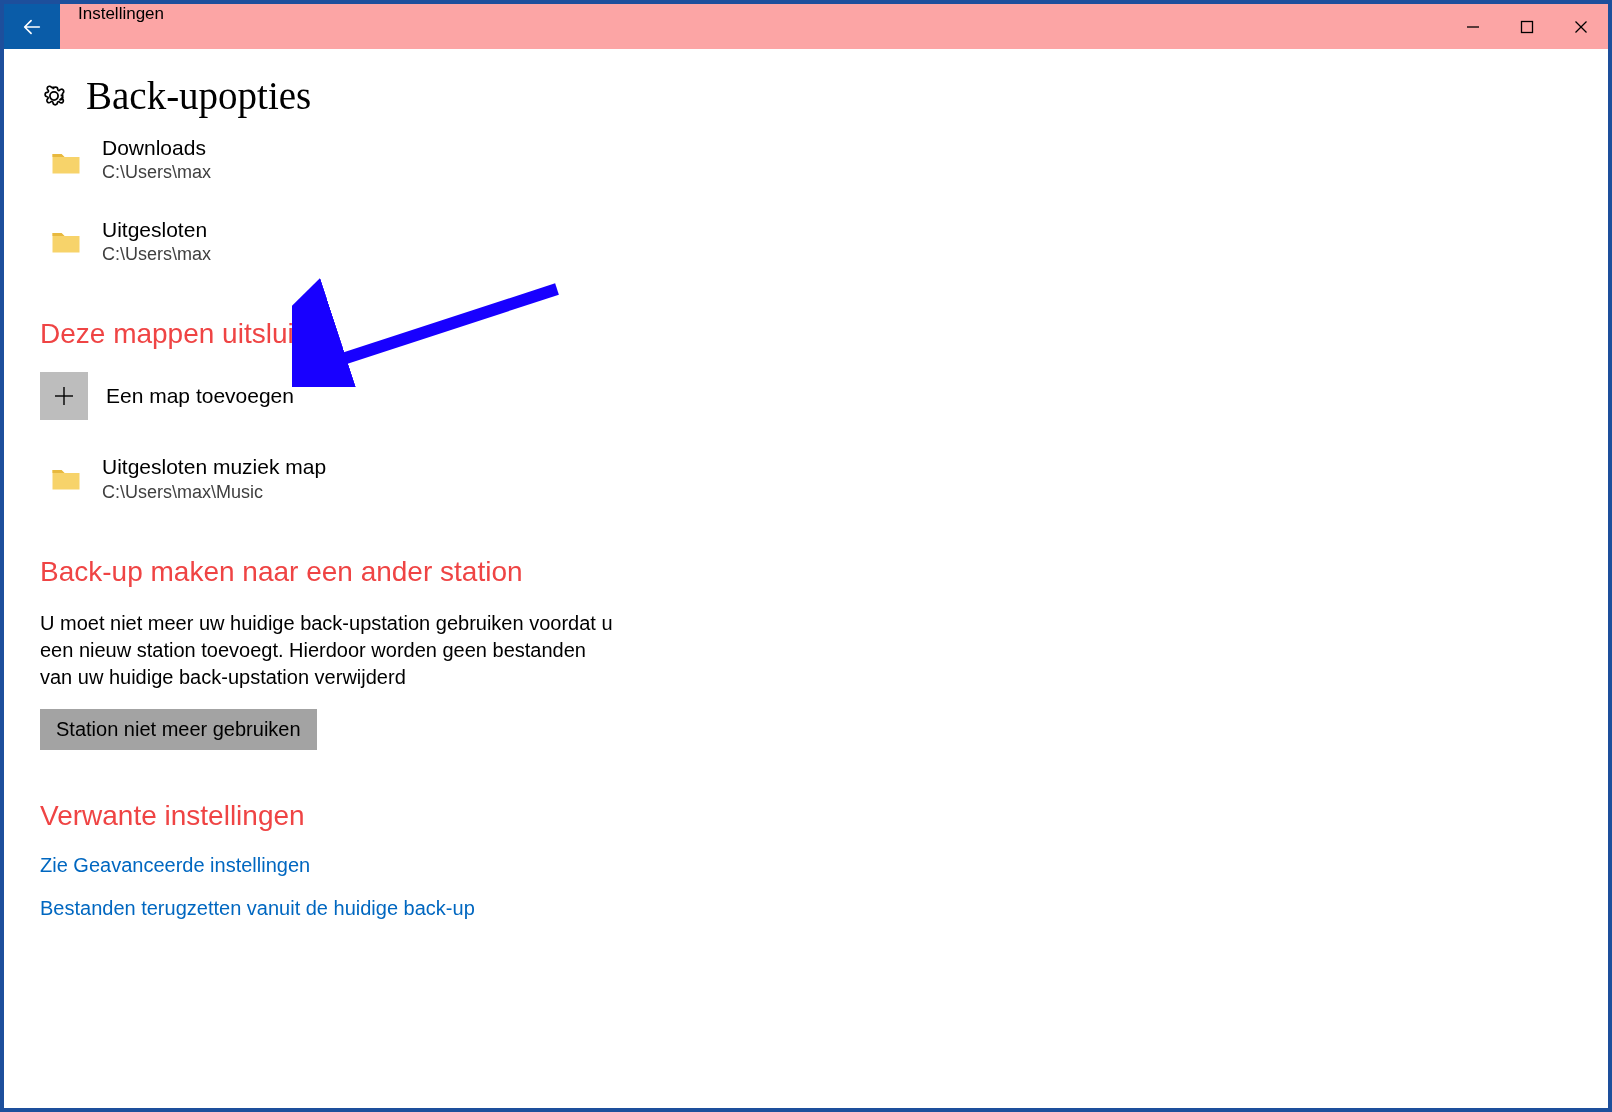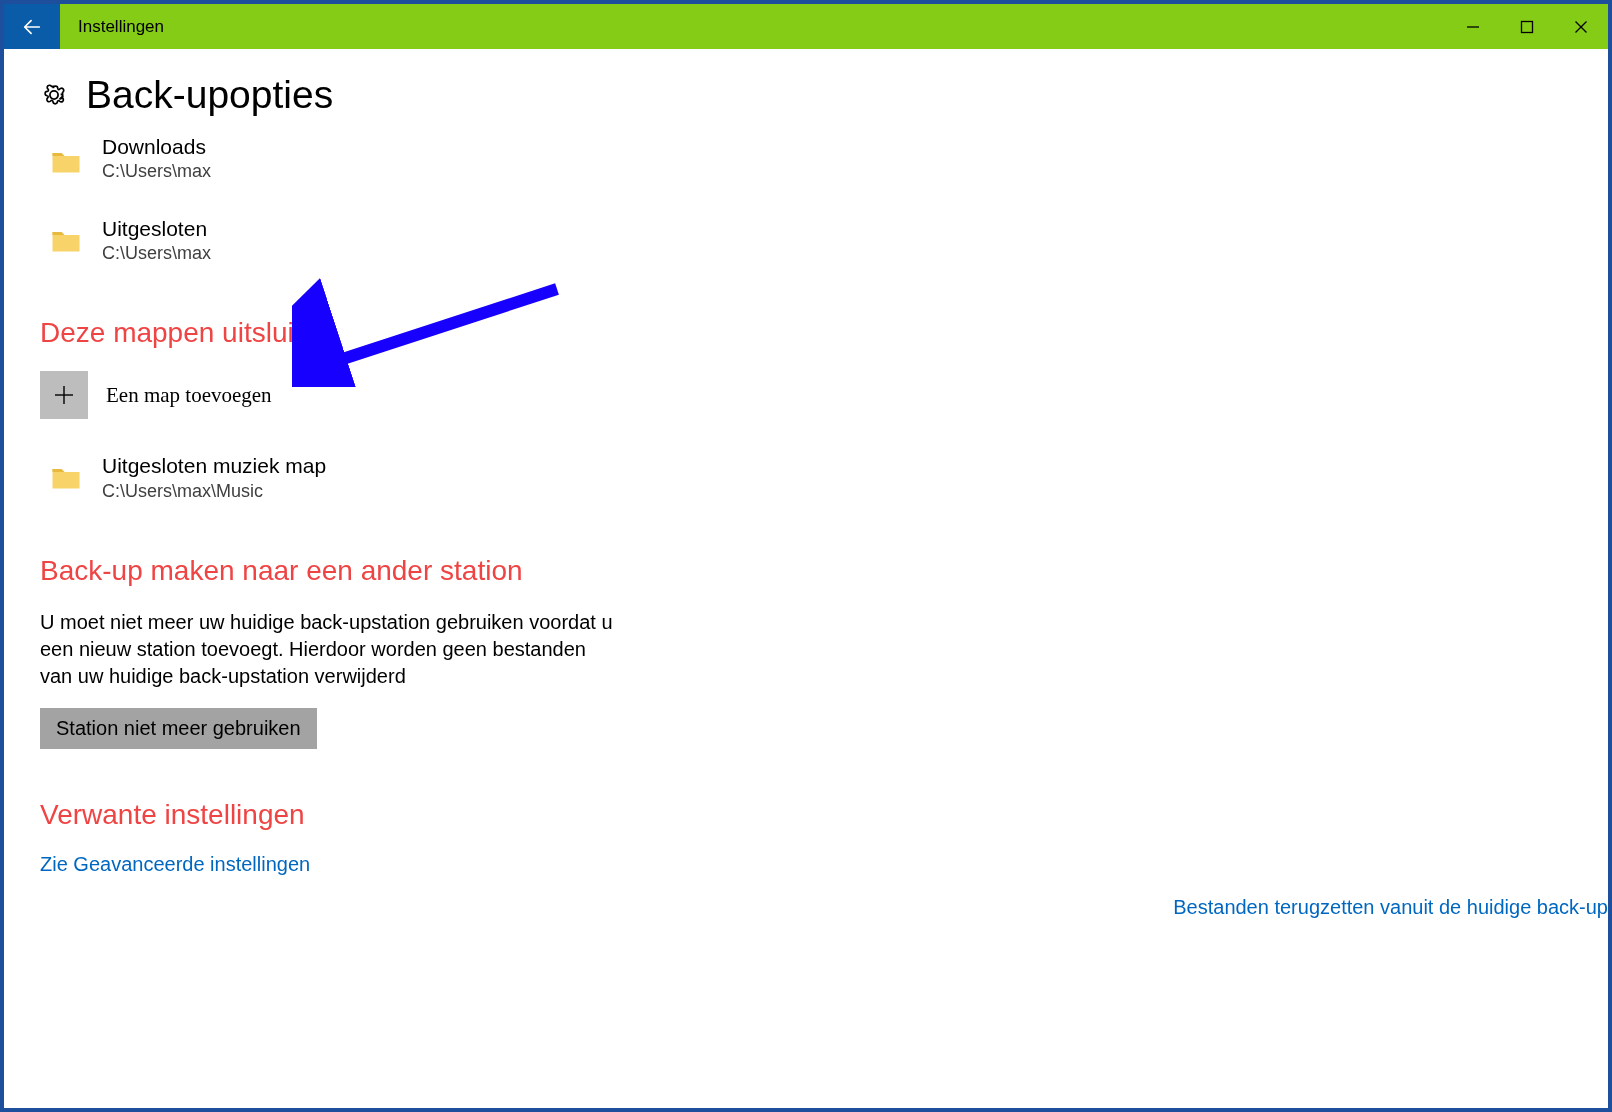--- a/index.html
+++ b/index.html
@@ -10,22 +10,22 @@
     color: #000;
     width: 1612px;
     height: 1112px;
     position: relative;
     border: 4px solid #1d4f9c;
   }
   
   .titlebar {
     height: 45px;
     display: flex;
-    align-items: center;
-    background: #84cc16;
+    align-items: flex-start;
+    background: #fca5a5;
     position: relative;
   }
   .back-btn {
     width: 56px;
     height: 45px;
     background: #0a5ca8;
     display: flex;
     align-items: center;
     justify-content: center;
     cursor: pointer;
@@ -55,20 +55,21 @@
   
   .content {
     padding: 24px 0 0 36px;
     position: relative;
   }
   .page-header {
     display: flex;
     align-items: center;
     gap: 18px;
     margin-bottom: 0;
+    font-family: Liberation Serif, serif;
   }
   .gear {
     width: 28px; height: 28px;
   }
   .page-title {
     font-size: 39px;
     font-weight: 350;
     color: #000;
   }
 
@@ -125,21 +126,21 @@
     padding-left: 0;
   }
   .add-tile {
     width: 48px; height: 48px;
     background: #bdbdbd;
     display: flex;
     align-items: center;
     justify-content: center;
   }
   .add-tile svg { width: 22px; height: 22px; }
-  .add-label { font-size: 21px; font-family: Liberation Serif, serif; }
+  .add-label { font-size: 21px; }
 
   .para {
     font-size: 20px;
     color: #000;
     max-width: 580px;
     line-height: 1.35;
     margin-bottom: 18px;
   }
 
   .grey-button {
@@ -152,21 +153,21 @@
     cursor: pointer;
   }
 
   .link {
     color: #0067c0;
     font-size: 20px;
     margin-top: 16px;
     display: block;
     cursor: pointer;
   }
-  .link + .link { margin-top: 20px; text-align: right; }
+  .link + .link { margin-top: 20px; }
 
   
   .arrow {
     position: absolute;
     left: 288px;
     top: 228px;
     pointer-events: none;
   }
 </style>
 </head>

